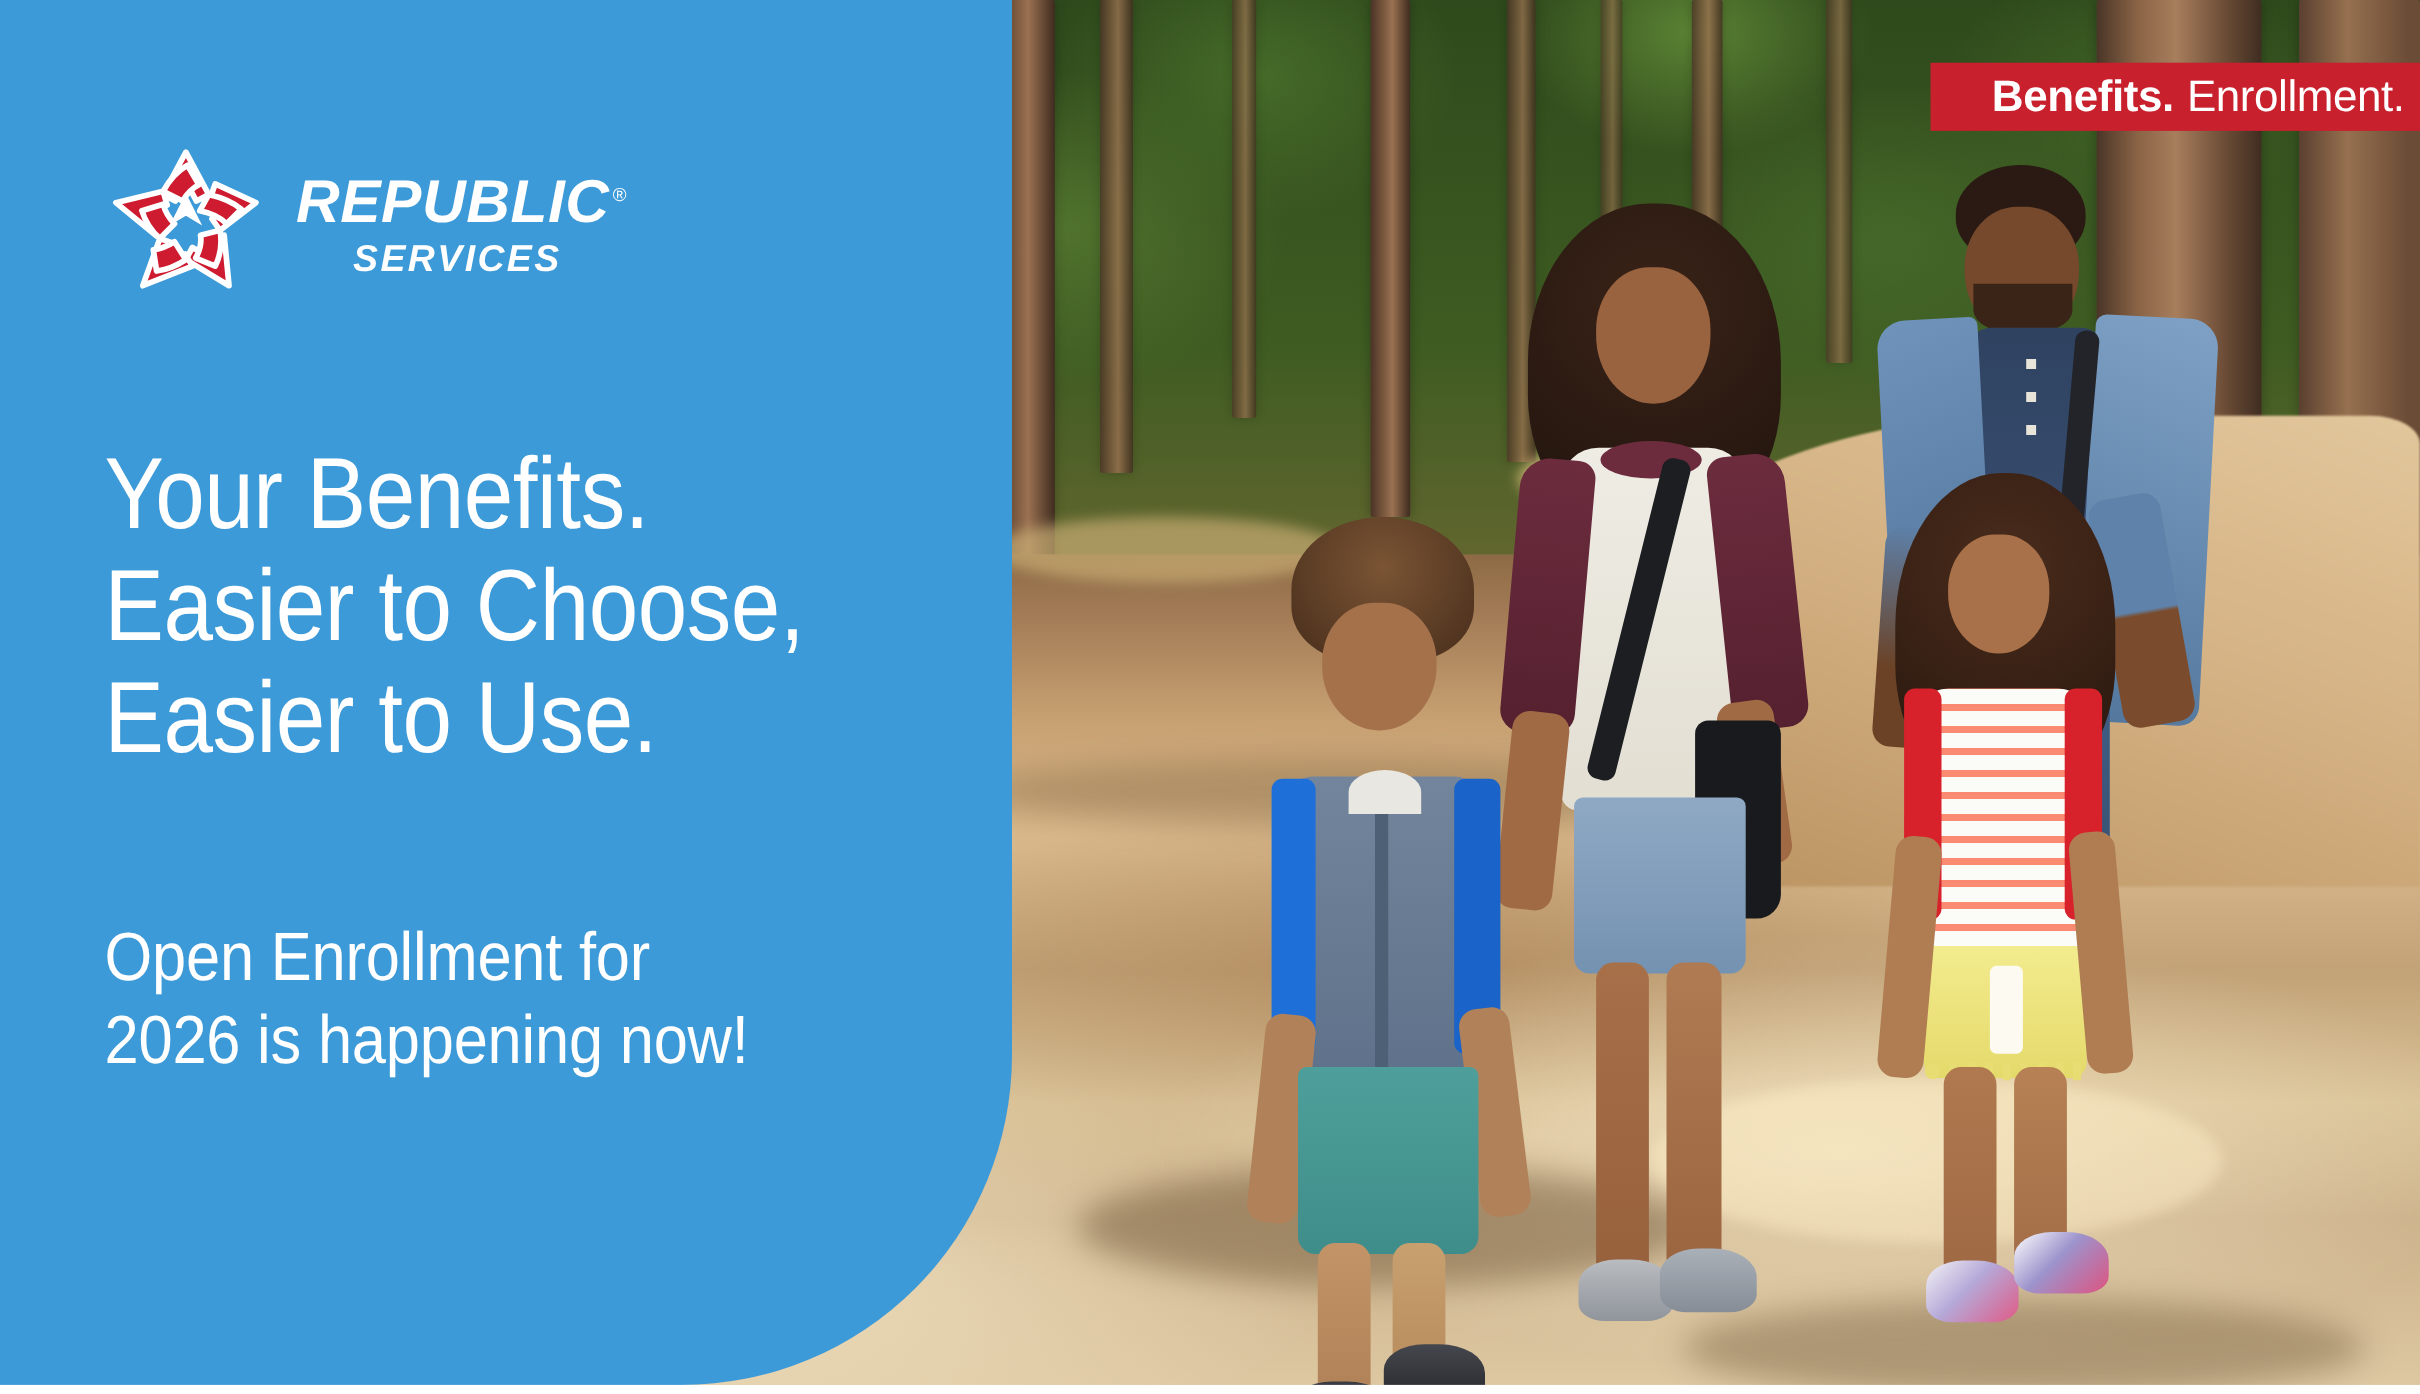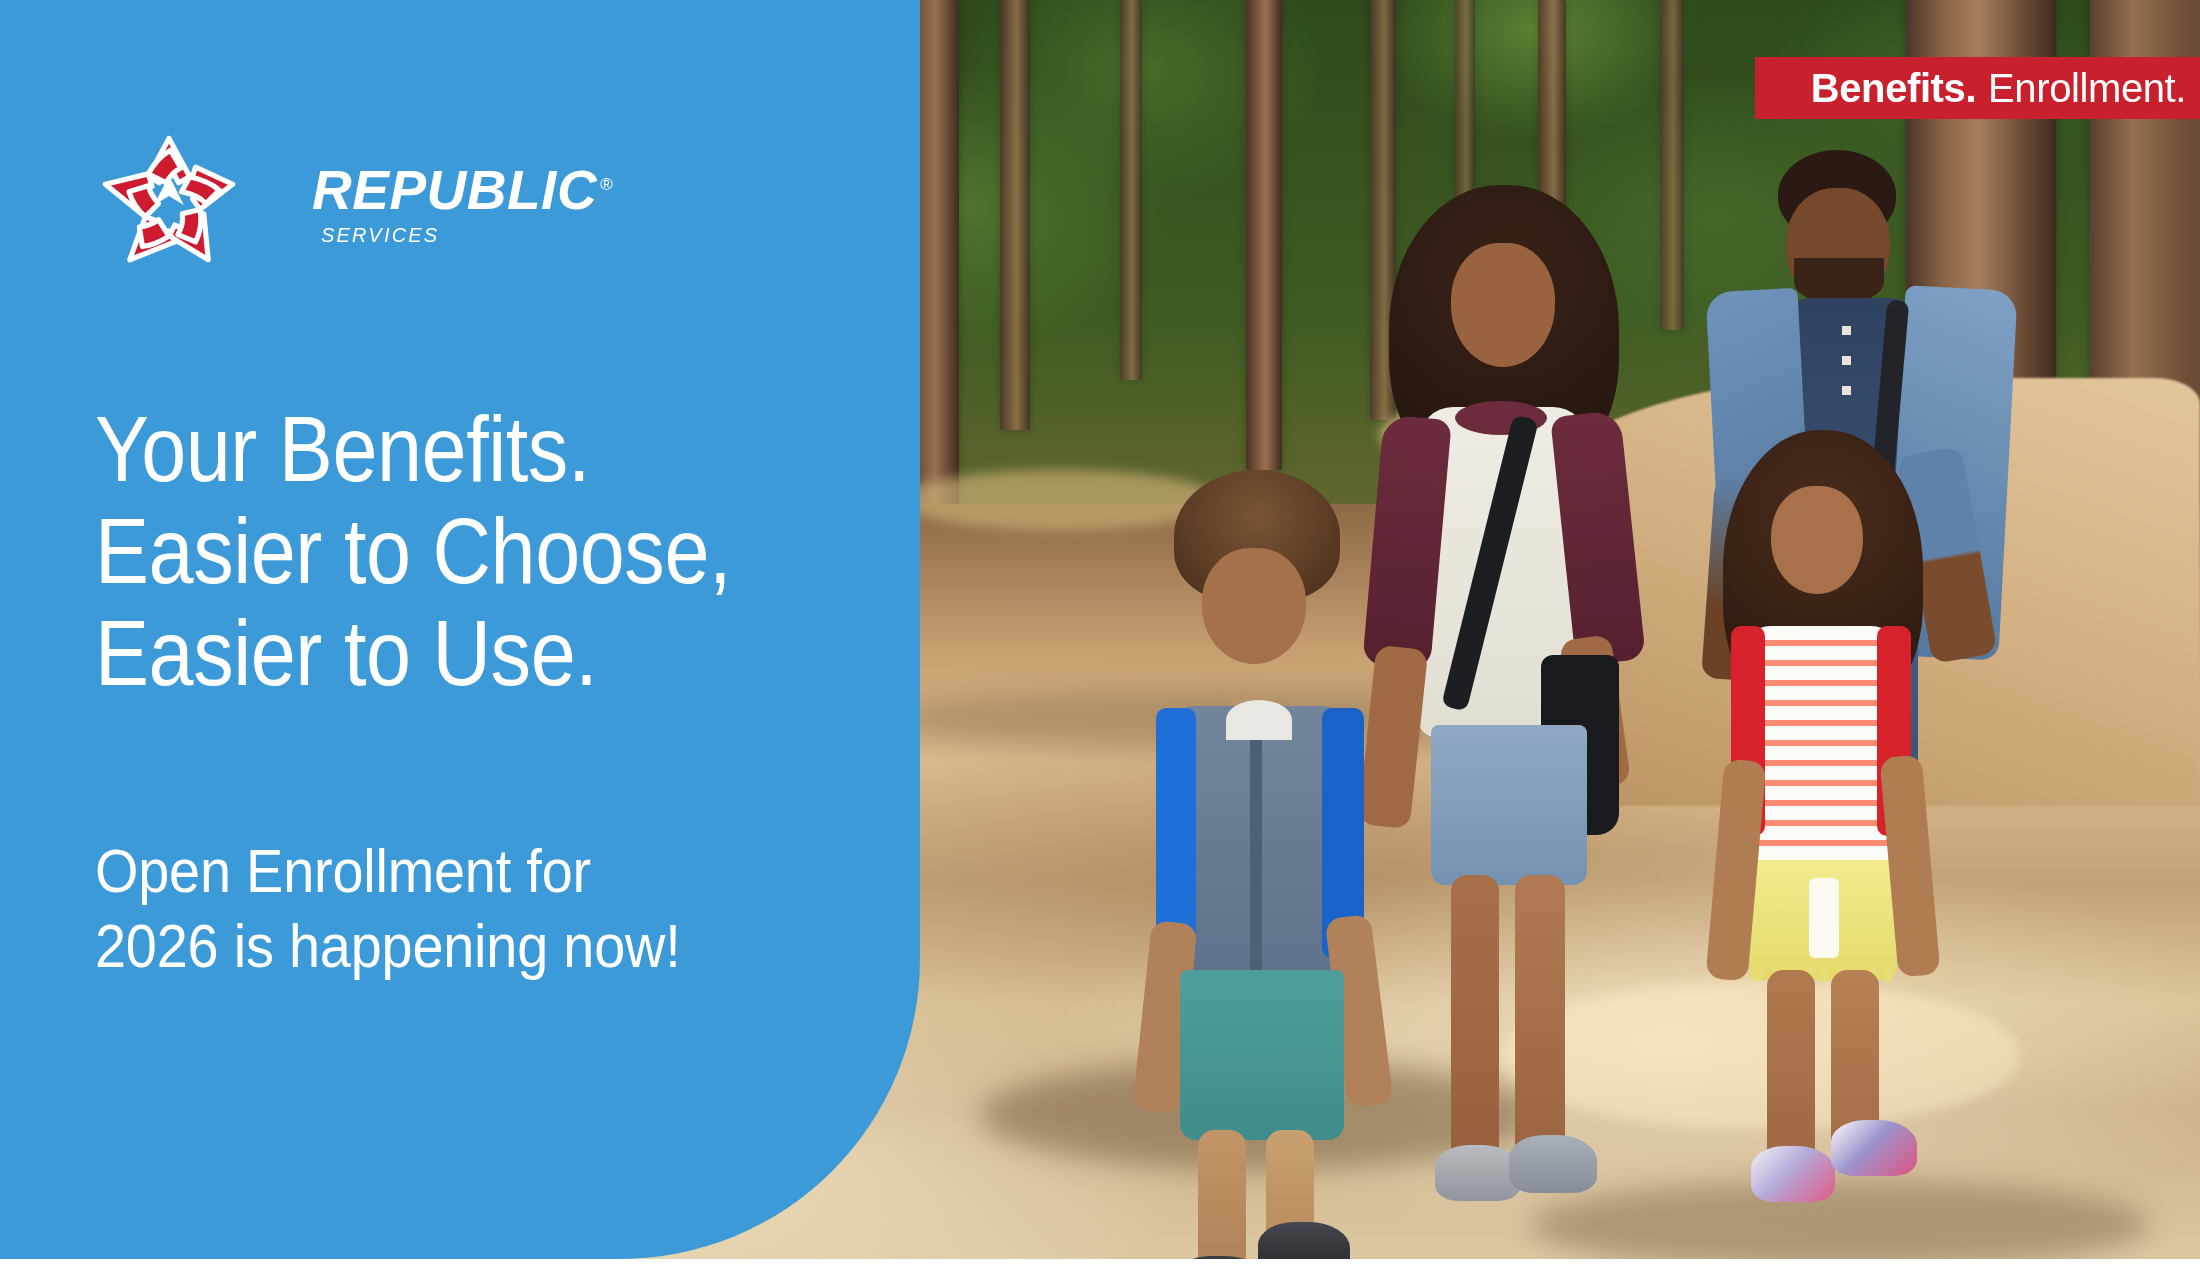--- a/index.html
+++ b/index.html
@@ -88,30 +88,30 @@
     position:absolute; left:95px; top:128px;
     display:flex; align-items:center; gap:26px;
     z-index:7;
   }
   .logo-mark{ width:148px; height:148px; flex:0 0 148px; }
   .logo-type{ display:flex; flex-direction:column; line-height:1; padding-top:4px;}
   .logo-word{
     font-family:"Liberation Sans", sans-serif;
     font-weight:bold; font-style:italic;
     font-size:55px; letter-spacing:.5px; color:#ffffff;
-    position:relative; display:inline-block;margin-left:43px;
+    position:relative; display:inline-block;
   }
   .logo-reg{
     font-size:17px; vertical-align:super; font-style:normal;
     font-weight:normal; margin-left:3px;
   }
   .logo-sub{
     font-family:"Liberation Sans", sans-serif;
-    font-weight:normal; font-style:italic;
-    font-size:20px; letter-spacing:2.2px; color:#ffffff;
+    font-weight:bold; font-style:italic;
+    font-size:34px; letter-spacing:2.2px; color:#ffffff;
     margin-top:7px; margin-left:52px;
   }
 
   
   .headline{
     position:absolute; left:95px; top:398px; z-index:7;
     color:#ffffff;
     font-family:"Liberation Sans", sans-serif;
     font-weight:300; font-size:92px; line-height:1.11;
     letter-spacing:-0.5px;

